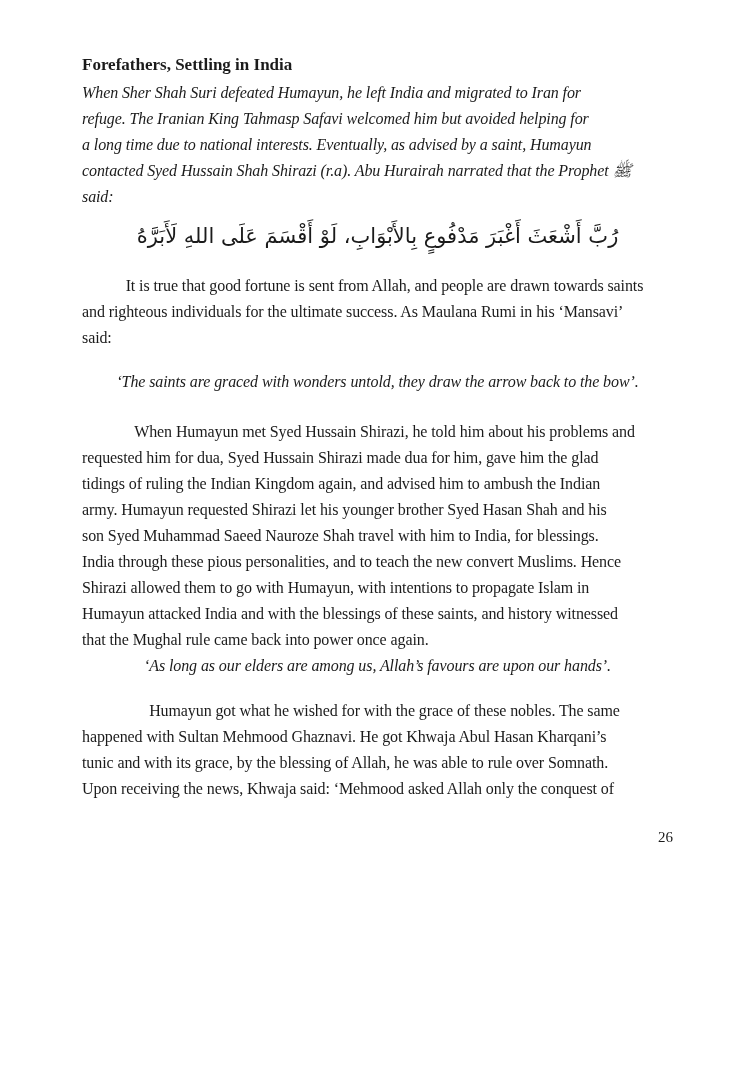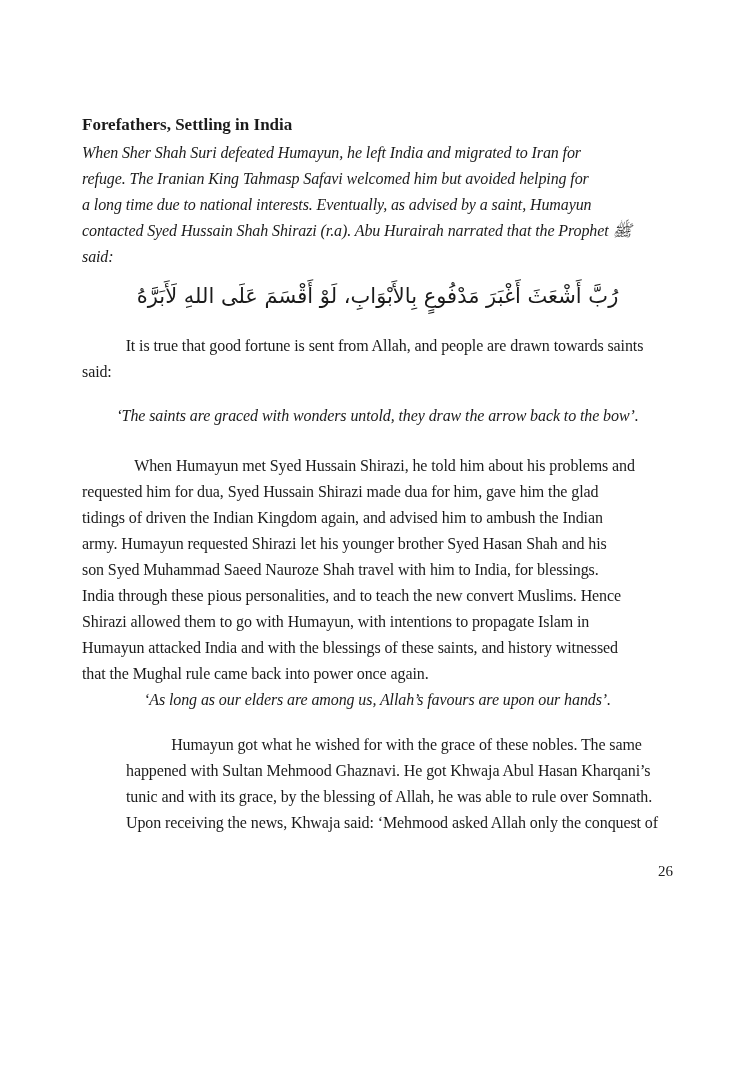--- a/index.html
+++ b/index.html
@@ -9,21 +9,21 @@
   body {
     width: 755px;
     height: 1088px;
     background: #ffffff;
     overflow: hidden;
   }
   .page {
     box-sizing: border-box;
     width: 755px;
     height: 1088px;
-    padding: 112px 0 0 82px;
+    padding: 52px 0 0 82px;
     font-family: "Liberation Serif", "DejaVu Serif", serif;
     color: #1b1b1b;
   }
   .content {
     width: 591px;
   }
   .heading {
     margin: 0 0 2px 0;
     font-size: 17px;
     font-weight: bold;
@@ -62,21 +62,21 @@
     line-height: 26px;
   }
   
   .block-p1      { margin-top: 2px; font-style: italic; }
   .block-arabic  { margin-top: 8px; }
   .block-q1      { margin-top: 14px; }
   .block-p2      { margin-top: 19px; }
   .block-q2      { margin-top: 18px; }
   .block-p3      { margin-top: 24px; }
   .block-q3      { }
-  .block-p4      { margin-top: 19px; margin-left: 44px; }
+  .block-p4      { margin-top: 19px; }
   .block-pagenum { margin-top: 22px; }
 </style>
 </head>
 <body>
 
 <div class="page">
   <div class="content">
 
     <h2 class="heading">Forefathers, Settling in India</h2>
 
@@ -86,31 +86,32 @@
         <div class="line">a long time due to national interests. Eventually, as advised by a saint, Humayun</div>
         <div class="line">contacted Syed Hussain Shah Shirazi (r.a). Abu Hurairah narrated that the Prophet ﷺ</div>
         <div class="line">said:</div>
       </div>
 
     <div class="arabic block-arabic" dir="rtl">رُبَّ أَشْعَثَ أَغْبَرَ مَدْفُوعٍ بِالأَبْوَابِ، لَوْ أَقْسَمَ عَلَى اللهِ لَأَبَرَّهُ</div>
 
 
     <div class="para indent block-p2">
         <div class="line">It is true that good fortune is sent from Allah, and people are drawn towards saints</div>
+        <div class="line">and righteous individuals for the ultimate success. As Maulana Rumi in his ‘Mansavi’</div>
         <div class="line">said:</div>
       </div>
 
     <div class="quote block-q2">
         <div class="line">‘The saints are graced with wonders untold, they draw the arrow back to the bow’.</div>
       </div>
 
     <div class="para indent block-p3">
         <div class="line">When Humayun met Syed Hussain Shirazi, he told him about his problems and</div>
         <div class="line">requested him for dua, Syed Hussain Shirazi made dua for him, gave him the glad</div>
-        <div class="line">tidings of driven the Indian Kingdom again, and advised him to ambush the Indian</div>
+        <div class="line">tidings of ruling the Indian Kingdom again, and advised him to ambush the Indian</div>
         <div class="line">army. Humayun requested Shirazi let his younger brother Syed Hasan Shah and his</div>
         <div class="line">son Syed Muhammad Saeed Nauroze Shah travel with him to India, for blessings.</div>
         <div class="line">India through these pious personalities, and to teach the new convert Muslims. Hence</div>
         <div class="line">Shirazi allowed them to go with Humayun, with intentions to propagate Islam in</div>
         <div class="line">Humayun attacked India and with the blessings of these saints, and history witnessed</div>
         <div class="line">that the Mughal rule came back into power once again.</div>
       </div>
 
     <div class="quote block-q3">
         <div class="line">‘As long as our elders are among us, Allah’s favours are upon our hands’.</div>

